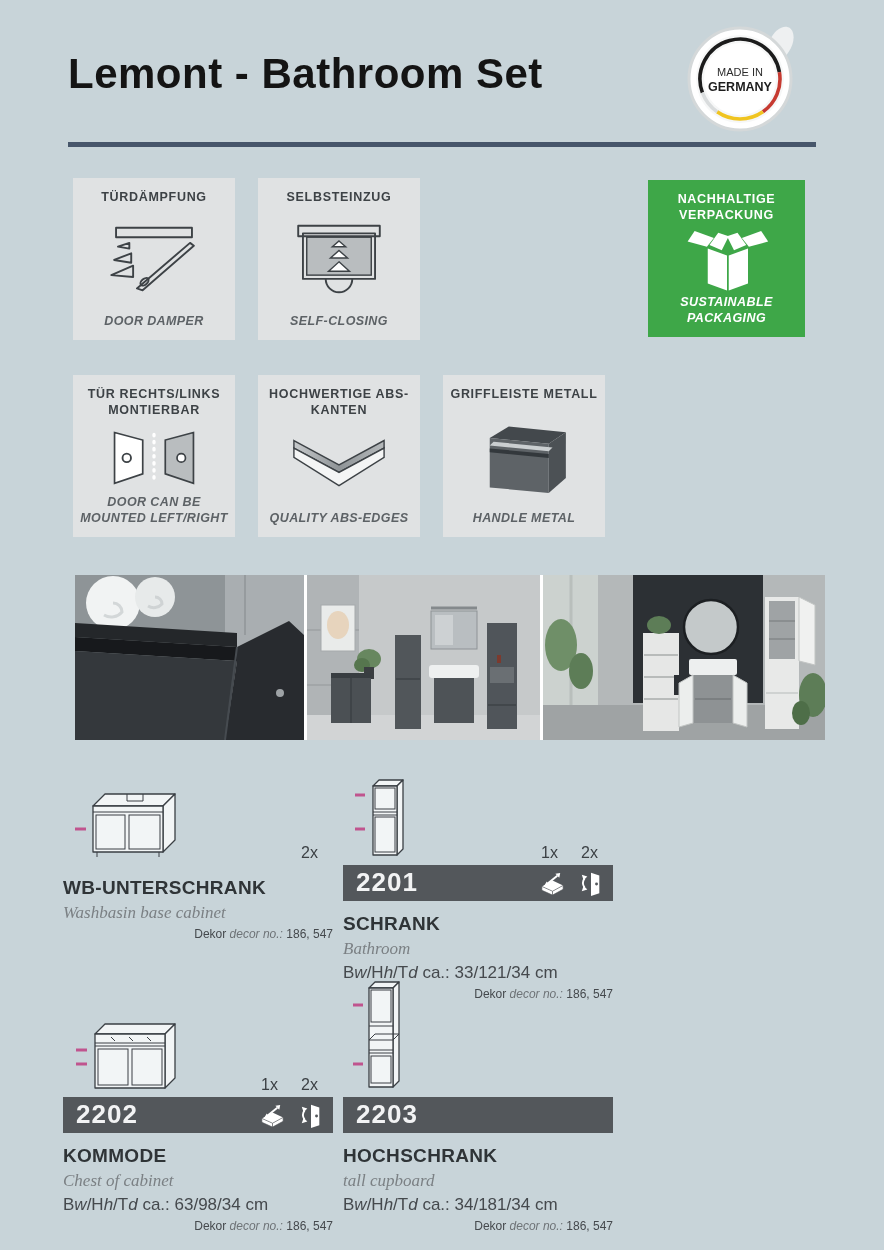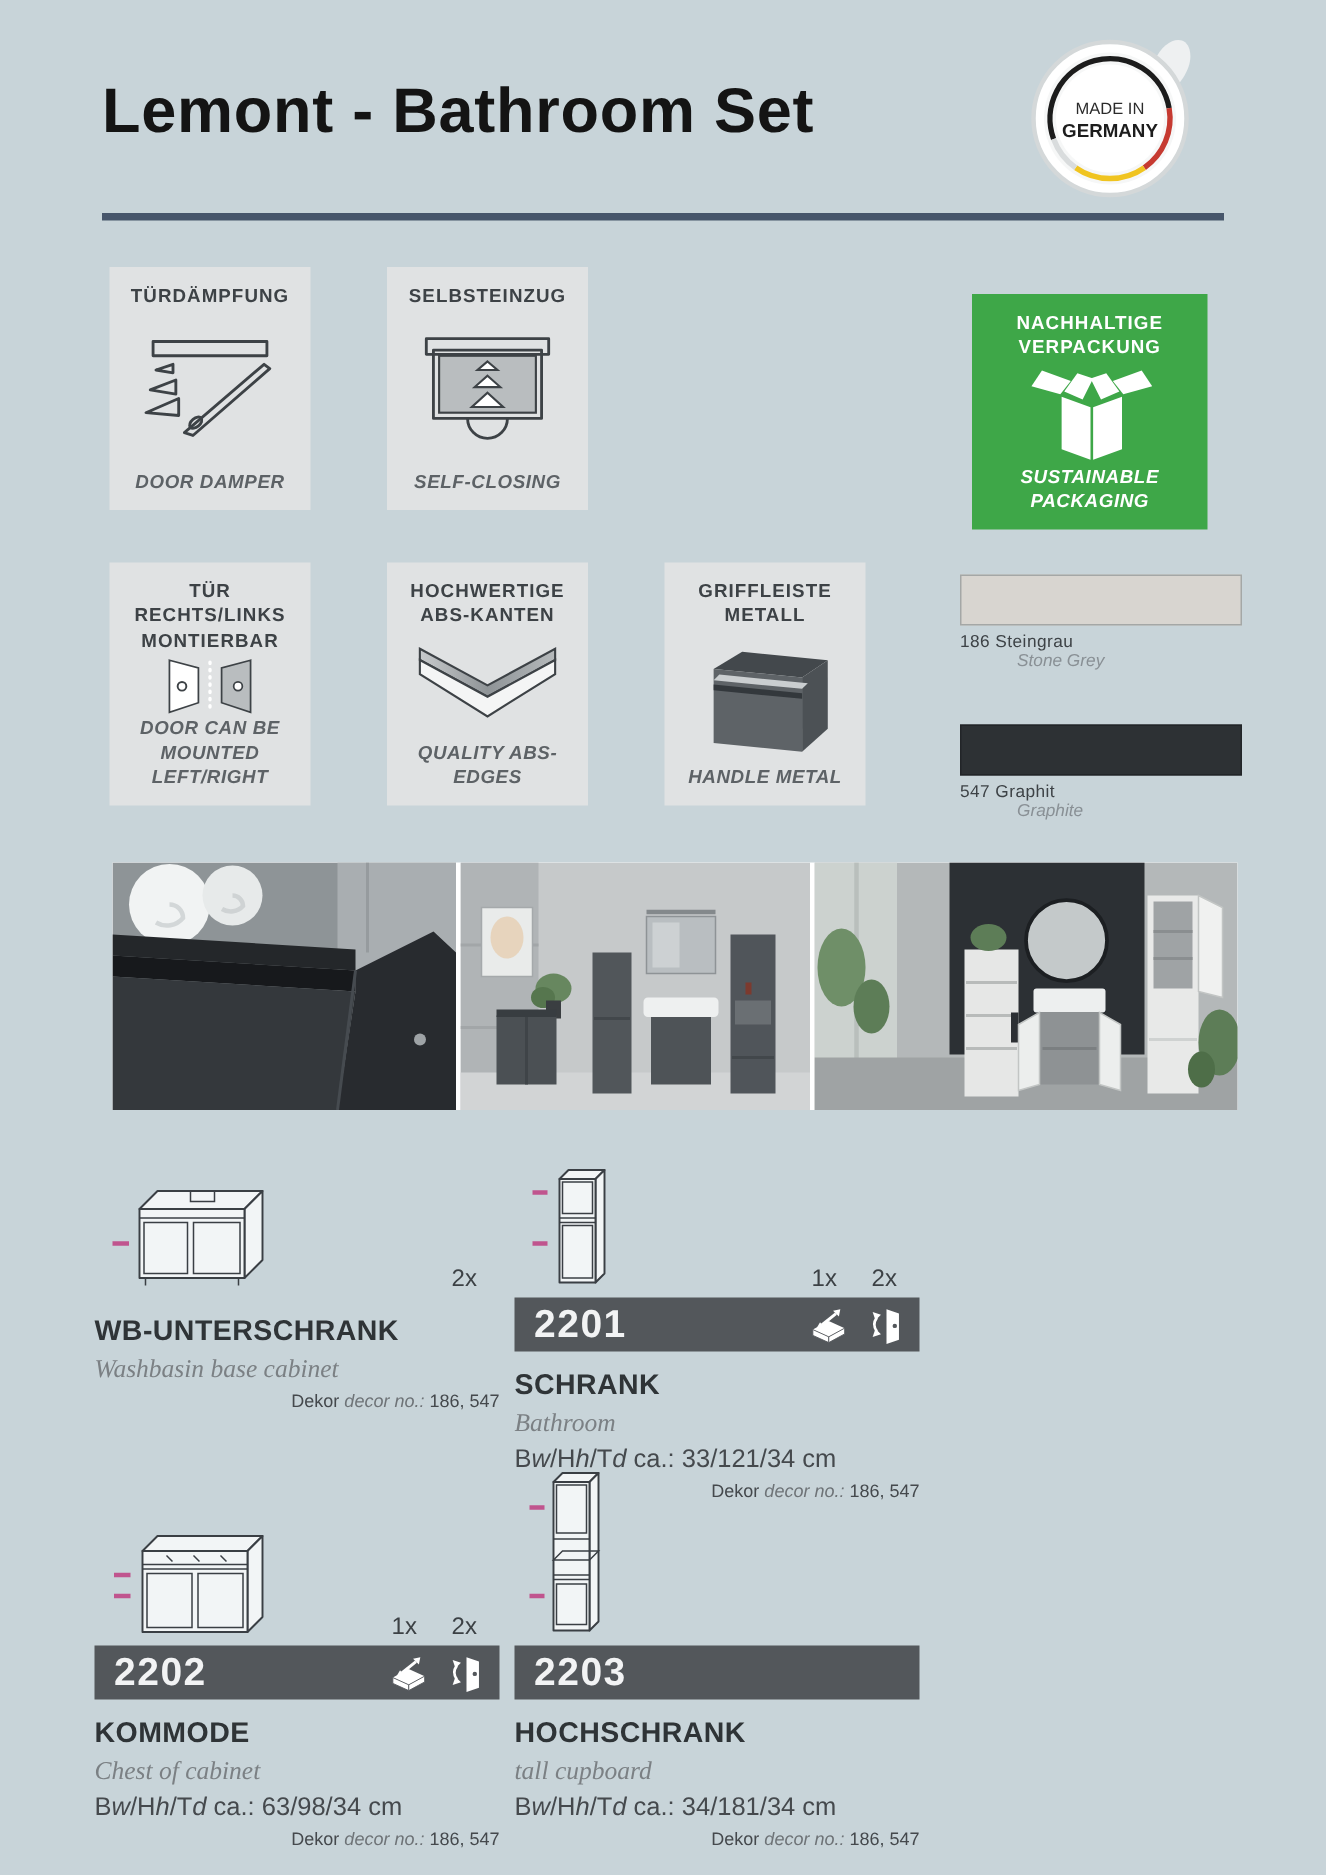--- a/index.html
+++ b/index.html
@@ -5,27 +5,27 @@
   html,body{margin:0;padding:0;}
   body{font-family:"Liberation Sans", sans-serif;}
   #page{position:relative;width:884px;height:1250px;background:#c8d4d9;overflow:hidden;}
 
   
   .title{position:absolute;left:68px;top:50px;font-size:42px;font-weight:bold;color:#141414;letter-spacing:0.5px;}
   .rule{position:absolute;left:68px;top:142px;width:748px;height:5px;background:#47566b;}
   .badge{position:absolute;left:684px;top:24px;width:122px;height:110px;}
 
   
-  .tile{position:absolute;width:134px;height:162px;background:#e0e2e3;box-sizing:border-box;
+  .tile{position:absolute;width:162px;height:162px;background:#e0e2e3;box-sizing:border-box;
         padding:11px 6px;display:flex;flex-direction:column;align-items:center;
         justify-content:space-between;text-align:center;}
   .tile .tt{font-size:12.5px;font-weight:bold;letter-spacing:0.7px;color:#3d4246;line-height:1.3;}
   .tile .ts{font-size:12.5px;font-weight:bold;font-style:italic;letter-spacing:0.4px;color:#5d6266;line-height:1.3;}
   .t1{left:73px;top:178px}.t2{left:258px;top:178px}.t3{left:443px;top:178px}
-  .t4{left:648px;top:196px;width:157px;height:157px;background:#3ea748;}
+  .t4{left:648px;top:180px;width:157px;height:157px;background:#3ea748;}
   .t4 .tt,.t4 .ts{color:#ffffff;}
   .t5{left:73px;top:375px}.t6{left:258px;top:375px}.t7{left:443px;top:375px}
 
   
   .swatches{position:absolute;left:640px;top:383px;width:188px;}
   .swatch{width:188px;height:34px;box-sizing:border-box;border:1px solid #a4a7a6;}
   .sw-name{font-size:11.5px;color:#3d4246;margin-top:5px;letter-spacing:0.3px;}
   .sw-name-en{font-size:11.5px;color:#899095;font-style:italic;margin-left:38px;margin-top:1px;}
   .sw2{margin-top:36px;border-color:#222528;}
 
@@ -155,28 +155,20 @@
     <svg width="96" height="78" viewBox="0 0 100 82">
       <polygon points="14,22 34,10 94,16 76,28" fill="#43484c"></polygon>
       <polygon points="14,22 76,28 76,80 14,74" fill="#5e6367"></polygon>
       <polygon points="76,28 94,16 94,64 76,80" fill="#4c5155"></polygon>
       <polygon points="14,30 76,36 80,32 18,26" fill="#caced0"></polygon>
       <polygon points="14,33 76,39 76,43 14,37" fill="#33383c"></polygon>
     </svg>
     <div class="ts">HANDLE METAL</div>
   </div>
 
-  <div class="swatches">
-    <div class="swatch" style="background:#d8d5d0;"></div>
-    <div class="sw-name">186 Steingrau</div>
-    <div class="sw-name-en">Stone Grey</div>
-    <div class="swatch sw2" style="background:#2d3134;"></div>
-    <div class="sw-name">547 Graphit</div>
-    <div class="sw-name-en">Graphite</div>
-  </div>
 
   <div class="photos">
     <svg width="229" viewBox="0 0 229 165" preserveAspectRatio="none">
       <rect width="229" height="165" fill="#8e9497"></rect>
       <rect x="150" width="79" height="165" fill="#a9aeb1"></rect>
       <line x1="170" y1="0" x2="170" y2="60" stroke="#969b9e" stroke-width="2"></line>
       <circle cx="38" cy="28" r="27" fill="#f1f3f3"></circle>
       <path d="M38,28 a9,9 0 0,1 9,9 a14,14 0 0,1 -18,3" fill="none" stroke="#d3d7d8" stroke-width="3"></path>
       <circle cx="80" cy="22" r="20" fill="#e7eaea"></circle>
       <path d="M80,22 a7,7 0 0,1 7,7 a11,11 0 0,1 -14,2" fill="none" stroke="#cfd3d4" stroke-width="3"></path>

